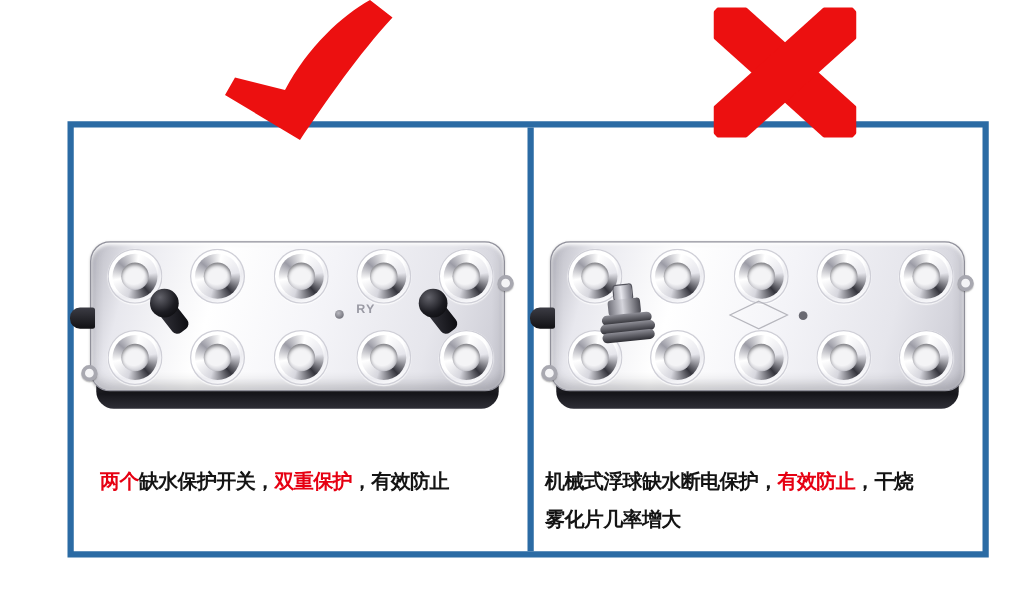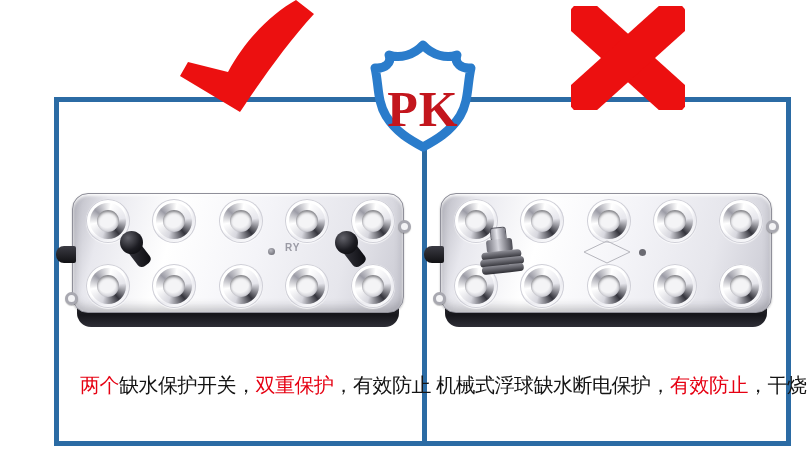--- a/index.html
+++ b/index.html
@@ -55,21 +55,21 @@
   .cable{position:absolute; left:-17px; top:52px; width:20px; height:17px;
     background:linear-gradient(180deg,#3c3c44,#111114); border-radius:8px 2px 2px 8px;}
   .tab{position:absolute; width:13px; height:13px; border:3px solid #a8a8b0; border-radius:50%;
     background:#f4f4f6; box-shadow:0 1px 1px rgba(0,0,0,.25);}
   .diamond-svg{position:absolute;}
 
   
   .caption{position:absolute; top:268px;}
   .panel-left  .caption{left:21px;}
   .panel-right .caption{left:9px;}
-  .cap-line{white-space:nowrap; font-size:20px; line-height:31px; font-weight:400;
+  .cap-line{white-space:nowrap; font-size:16px; line-height:31px; font-weight:700;
     letter-spacing:-0.5px; color:var(--text-black);}
   .cap-red{color:var(--hl-red);}
 
   
   .check-svg{position:absolute; left:176px; top:0; width:140px; height:114px; z-index:5;}
   .x-mark{position:absolute; left:571px; top:6px; width:114px; height:104px; overflow:hidden; z-index:5;}
   .x-bar{position:absolute; left:-18px; top:34px; width:150px; height:36px; background:var(--mark-red);}
   .x-bar.a{transform:rotate(42deg);} .x-bar.b{transform:rotate(-42deg);}
   .shield-wrap{position:absolute; left:352px; top:38px; width:142px; height:118px; z-index:6;}
   .pk-text{font-family:"Liberation Serif","DejaVu Serif",serif; font-weight:bold;}
@@ -85,28 +85,20 @@
 
   <div class="x-mark">
     <div class="x-bar a"></div>
     <div class="x-bar b"></div>
   </div>
 
   <div class="frame">
     <div class="divider"></div>
   </div>
 
-  <div class="shield-wrap">
-    <svg viewBox="0 0 142 118" width="142" height="118">
-      <path d="M71,7 C62,17 48,21 37,17 C40,25 33,31 23,30 C27,47 25,63 34,78
-               C44,94 58,102 71,109 C84,102 98,94 108,78 C117,63 115,47 119,30
-               C109,31 102,25 105,17 C94,21 80,17 71,7 Z" fill="#ffffff" stroke="var(--shield-blue)" stroke-width="9" stroke-linejoin="round"></path>
-      <text class="pk-text" x="71" y="88" font-size="50" letter-spacing="1" fill="var(--badge-red)" text-anchor="middle">PK</text>
-    </svg>
-  </div>
 
   <section class="panel panel-left">
     <div class="device">
         <div class="device-base"></div>
         <div class="device-top">
           <div class="head" style="left: 13px; top: 5px;">
             <div class="ring"></div>
             <div class="hole"></div>
           </div>
           <div class="head" style="left: 79px; top: 5px;">
@@ -220,16 +212,17 @@
             <path d="M24,1 L47,12 L24,23 L1,12 Z" fill="none" stroke="#b6b6bd"></path>
           </svg>
           <div class="screw" style="left: 198px; top: 55px; background: rgb(106, 106, 114);"></div>
           <div class="cable"></div>
           <div class="tab" style="left: 325px; top: 26px;"></div>
           <div class="tab" style="left: -8px; top: 98px;"></div>
         </div>
       </div>
     <div class="caption">
         <div class="cap-line"><span>机械式浮球缺水断电保护，</span><span class="cap-red">有效防止</span><span>，干烧</span></div>
+        <div class="cap-line"><span>雾化片几率增大</span></div>
       </div>
   </section>
 
 </div>
 
 </body></html>

